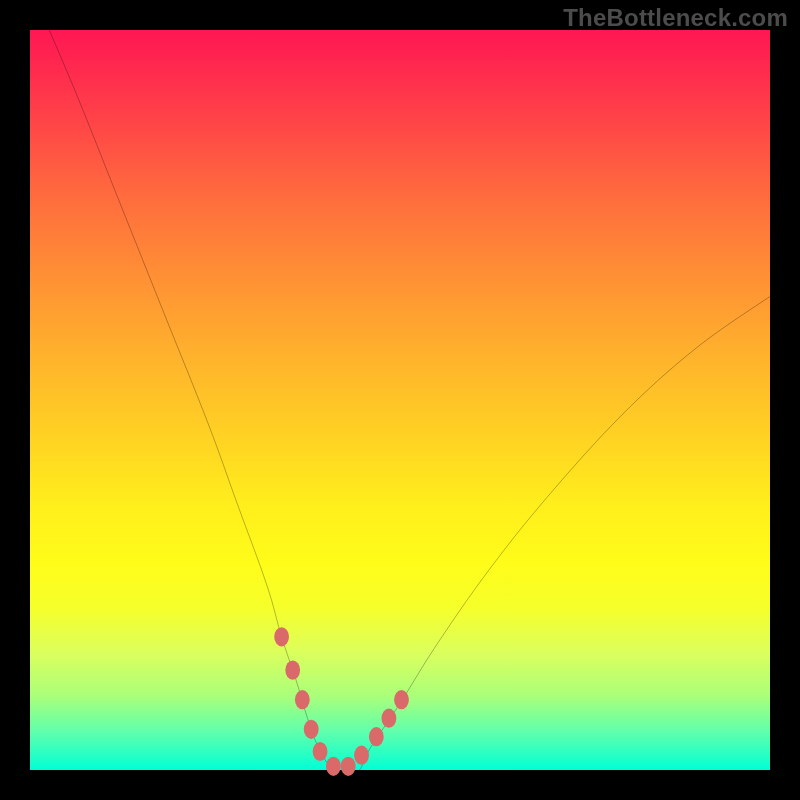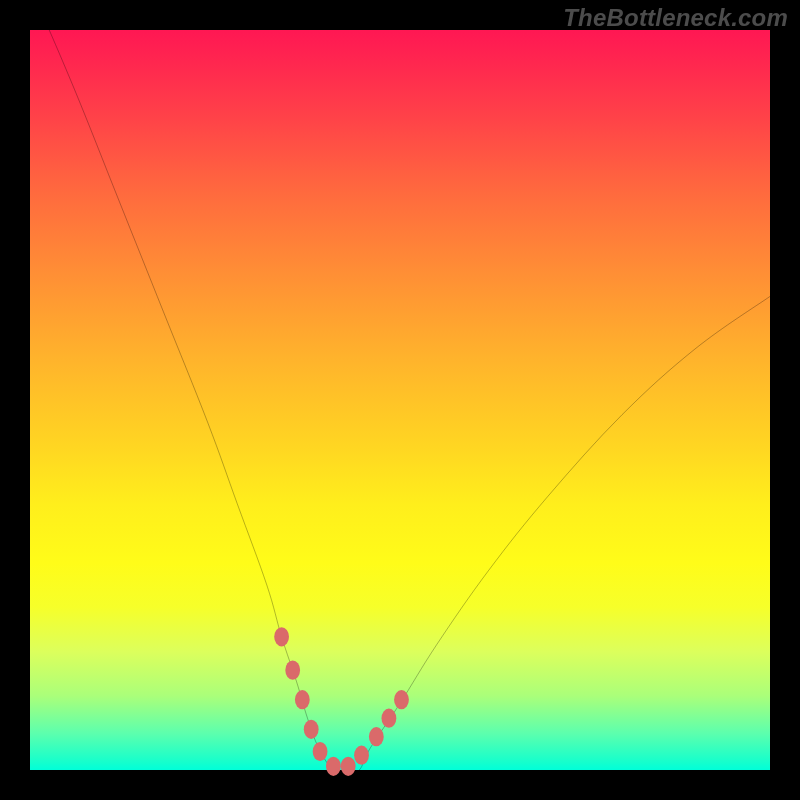--- a/index.html
+++ b/index.html
@@ -9,21 +9,20 @@
     height: 800px;
     background: #000;
     font-family: Arial, Helvetica, sans-serif;
     overflow: hidden;
   }
   .frame {
     position: relative;
     width: 800px;
     height: 800px;
     background: #000;
-    font-style: italic;
   }
   .attribution {
     position: absolute;
     top: 4px;
     right: 12px;
     color: #4c4c4c;
     font-size: 24px;
     font-weight: 600;
     letter-spacing: 0.2px;
     z-index: 10;

